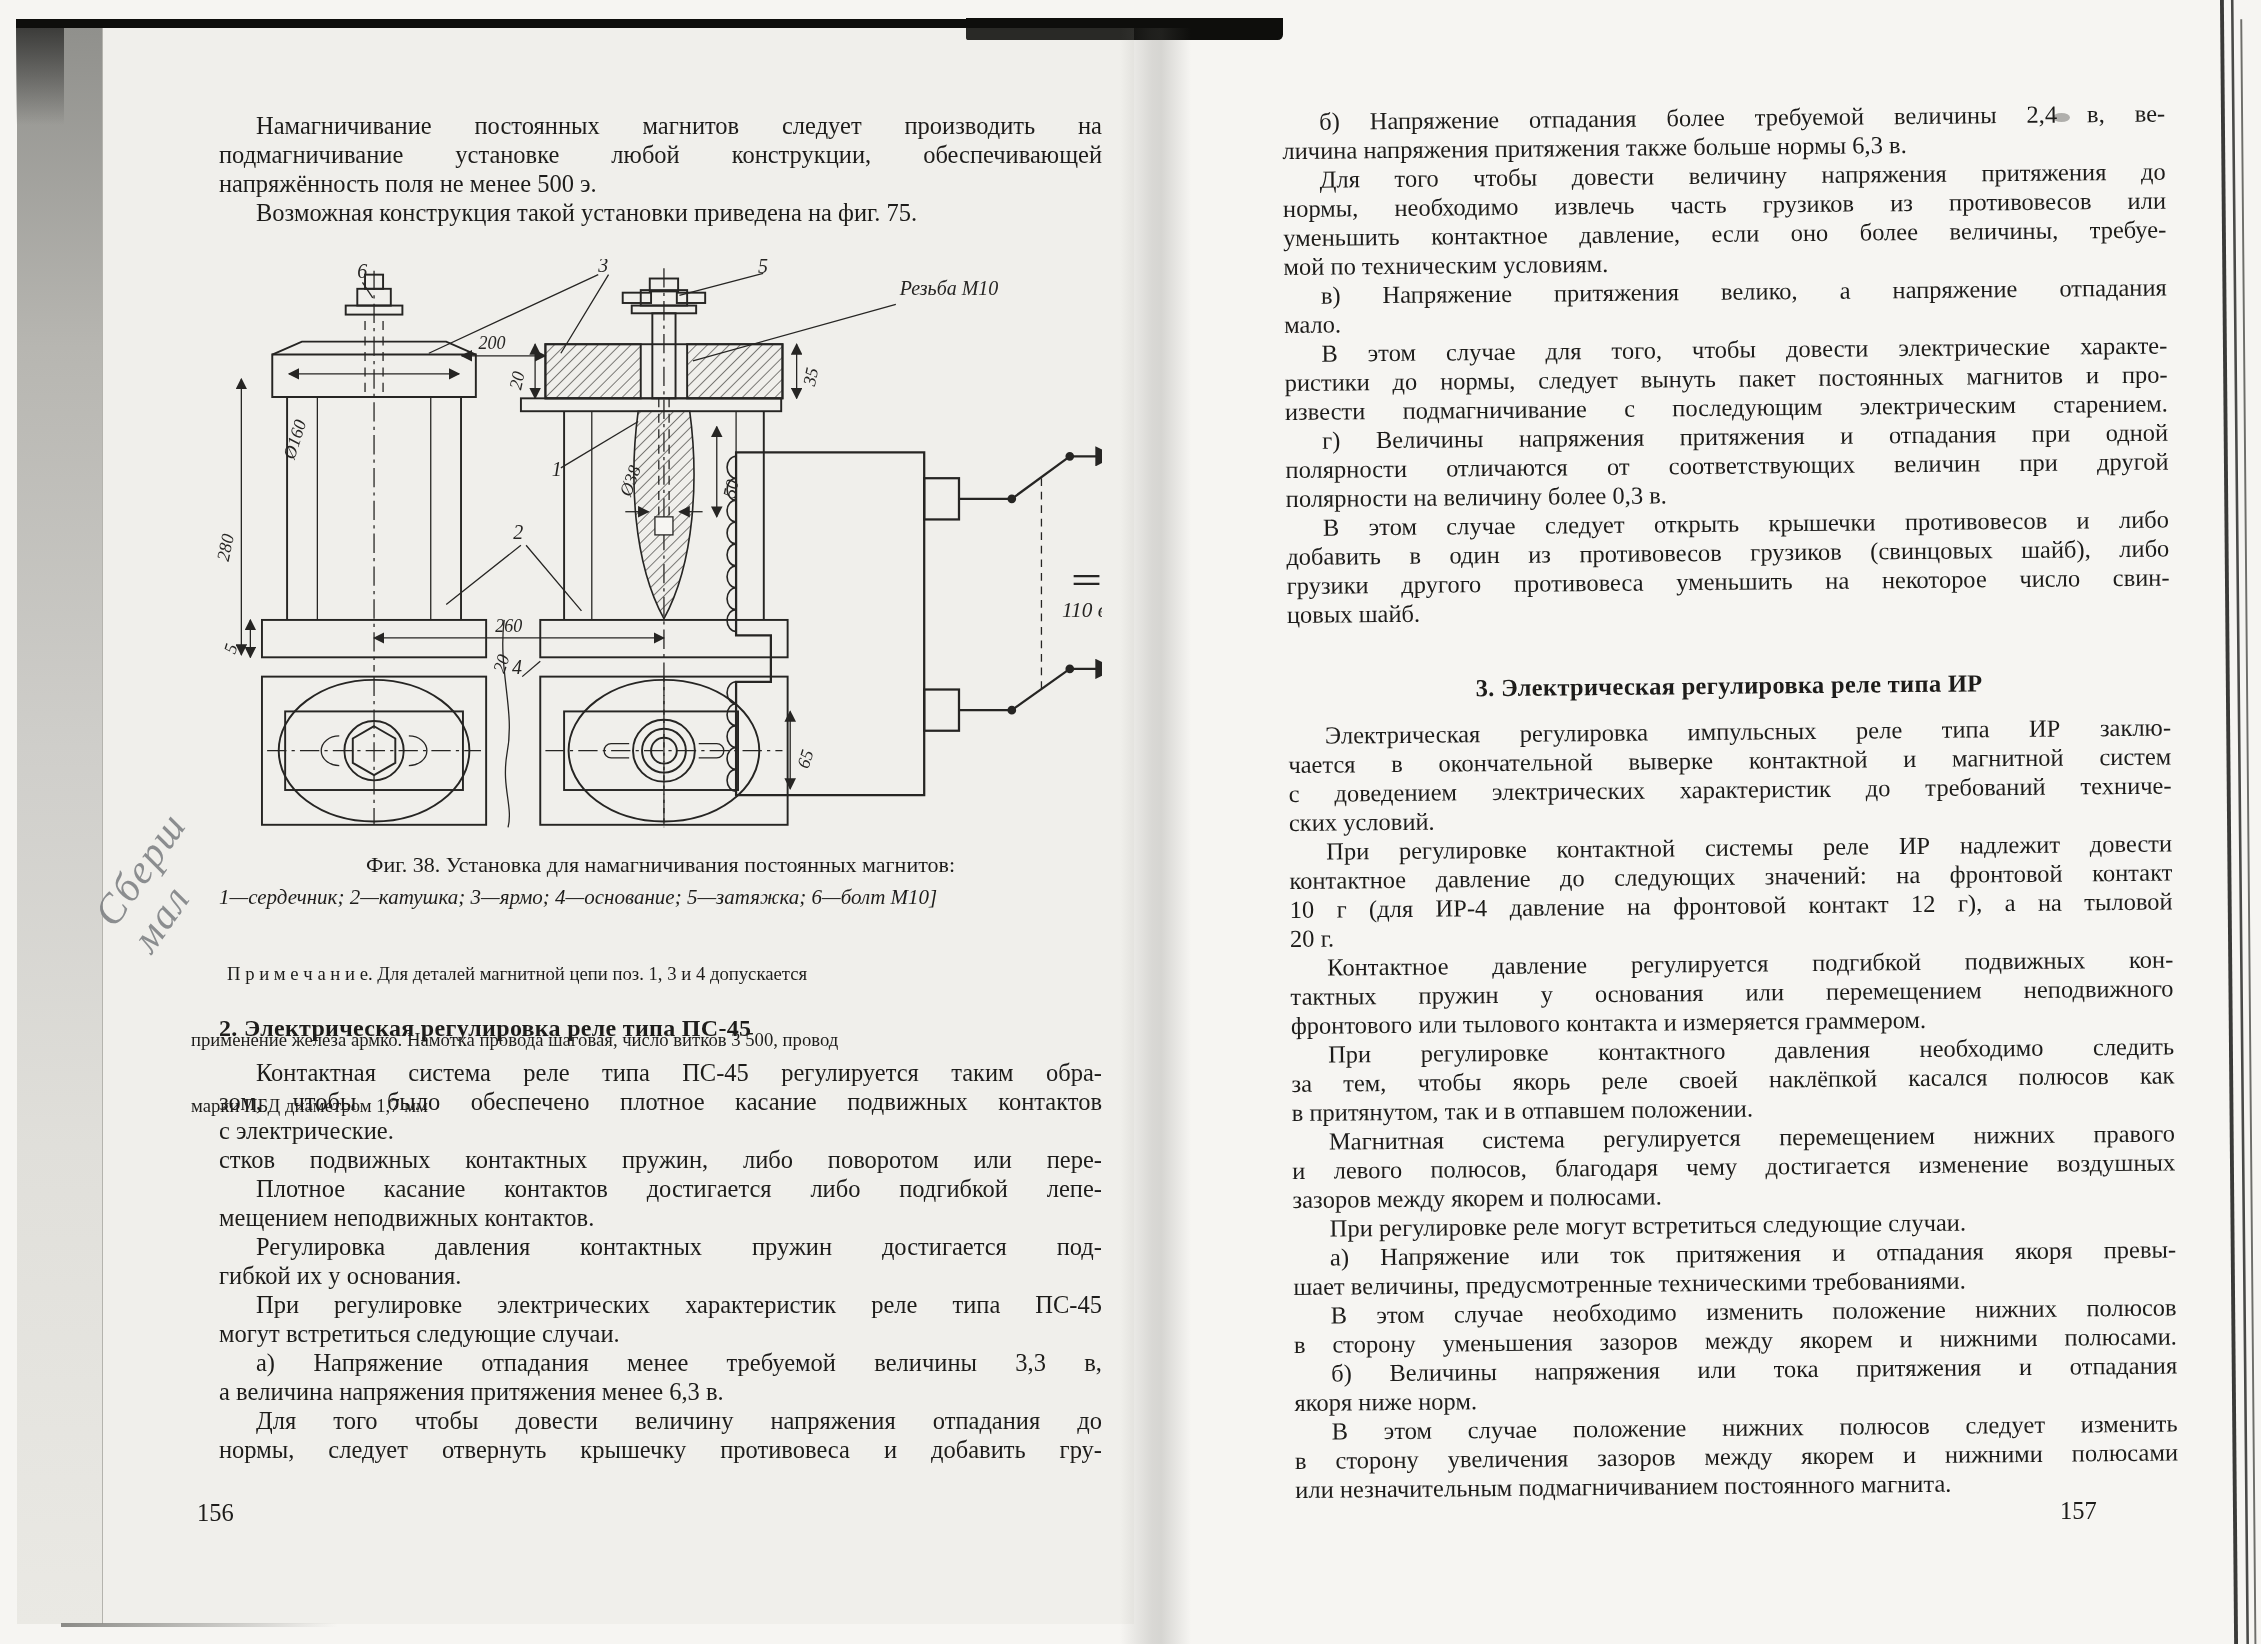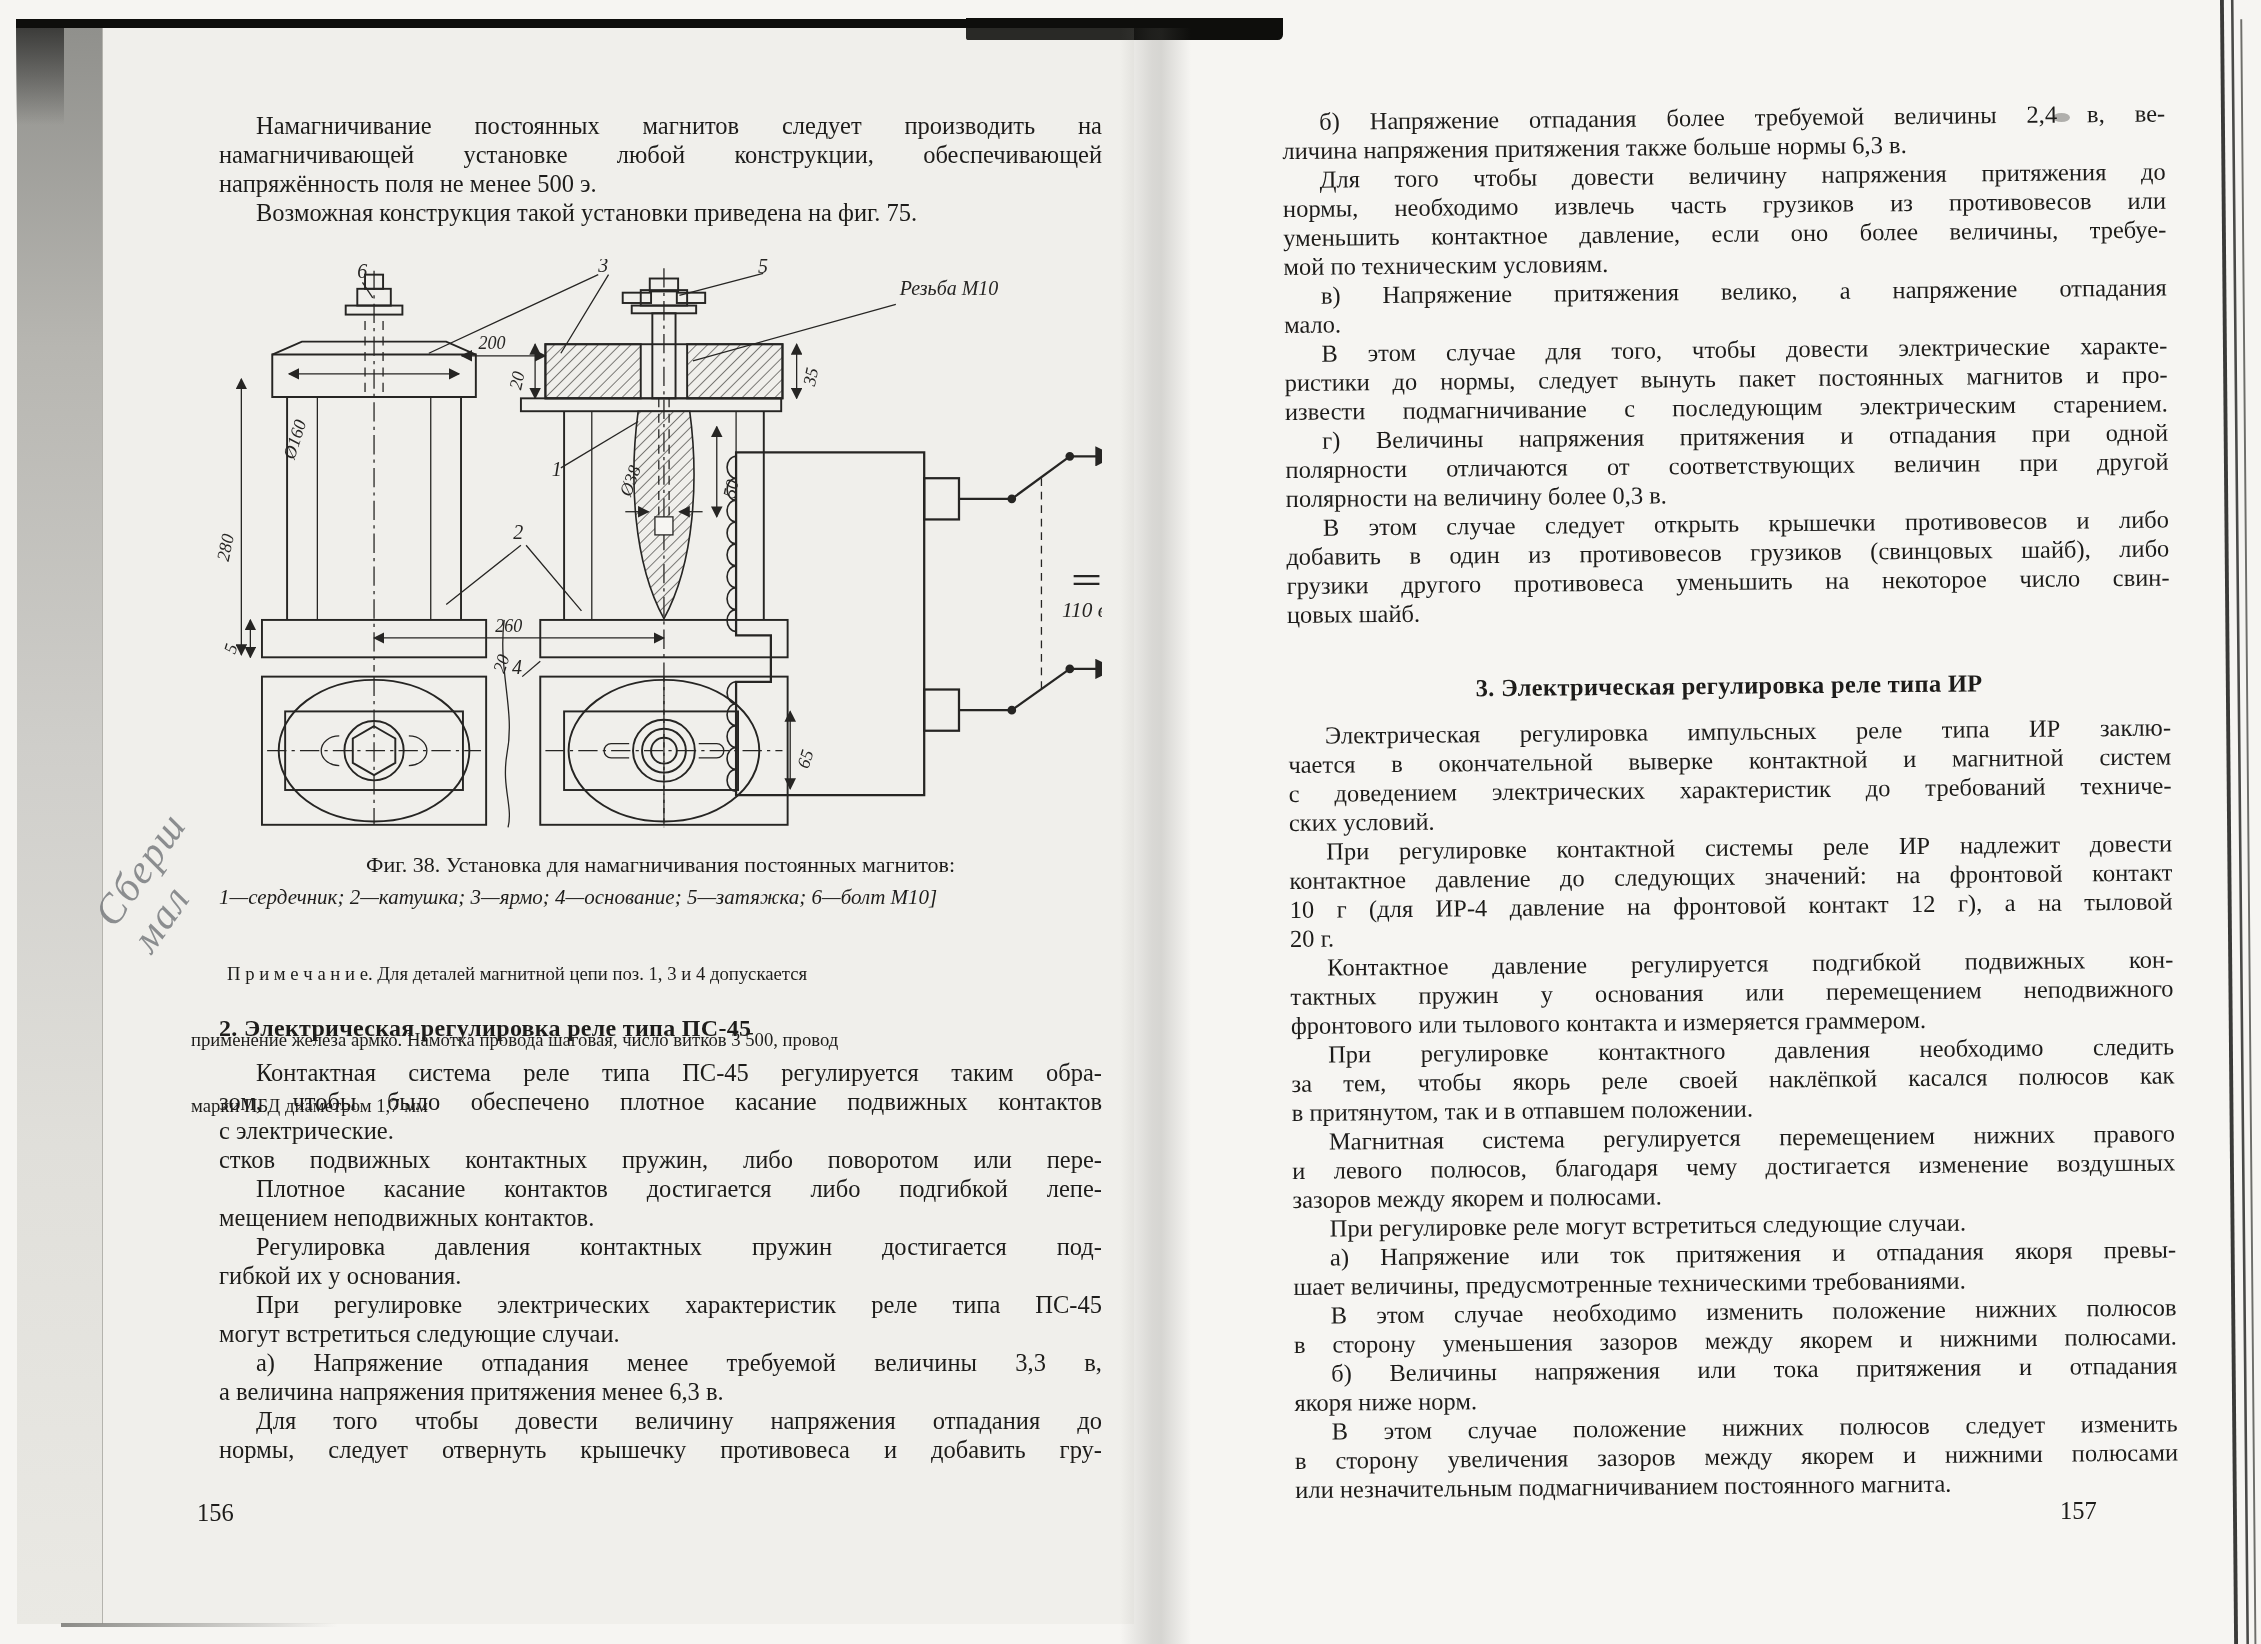--- a/index.html
+++ b/index.html
@@ -59,21 +59,21 @@
     <path d="M70,30 C76,820 86,1760 92,2552" stroke="#6e6e6a" stroke-width="3" fill="none"></path>
   </svg>
 
   <div class="abs handwriting">
     <div>Сберш</div>
     <div>мал</div>
   </div>
 
   <div class="txtblock" style="left:219px;top:111px">
       <div class="line i j">Намагничивание постоянных магнитов следует производить на</div>
-      <div class="line j">намагничивающей установке любой конструкции, обеспечивающей</div>
+      <div class="line j">подмагничивание установке любой конструкции, обеспечивающей</div>
       <div class="line ">напряжённость поля не менее 500 э.</div>
       <div class="line i">Возможная конструкция такой установки приведена на фиг. 75.</div>
     </div>
 
   <svg class="abs" style="left:213px;top:259px;width:889px;height:575px" viewBox="0 0 1380 892">
     <defs>
       <marker id="ar" viewBox="0 0 10 10" refX="9" refY="5" markerWidth="9" markerHeight="9" orient="auto-start-reverse">
         <path d="M0,0L10,5L0,10z" fill="#262523"></path>
       </marker>
       <pattern id="hat" patternUnits="userSpaceOnUse" width="12" height="12" patternTransform="rotate(45)">

